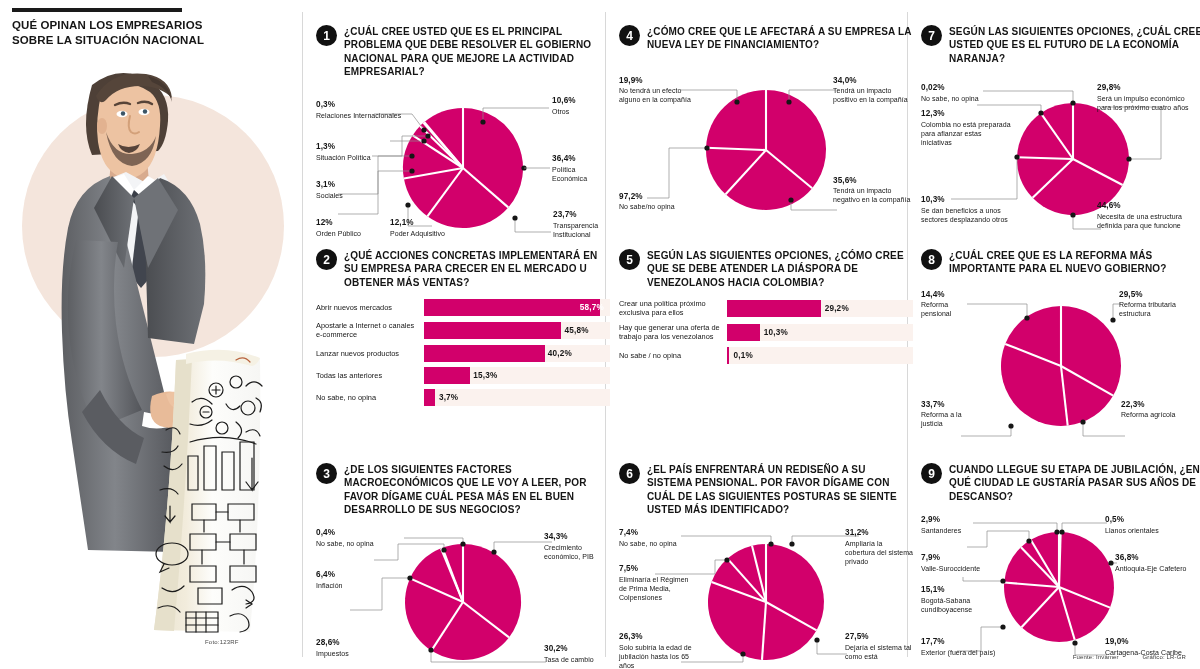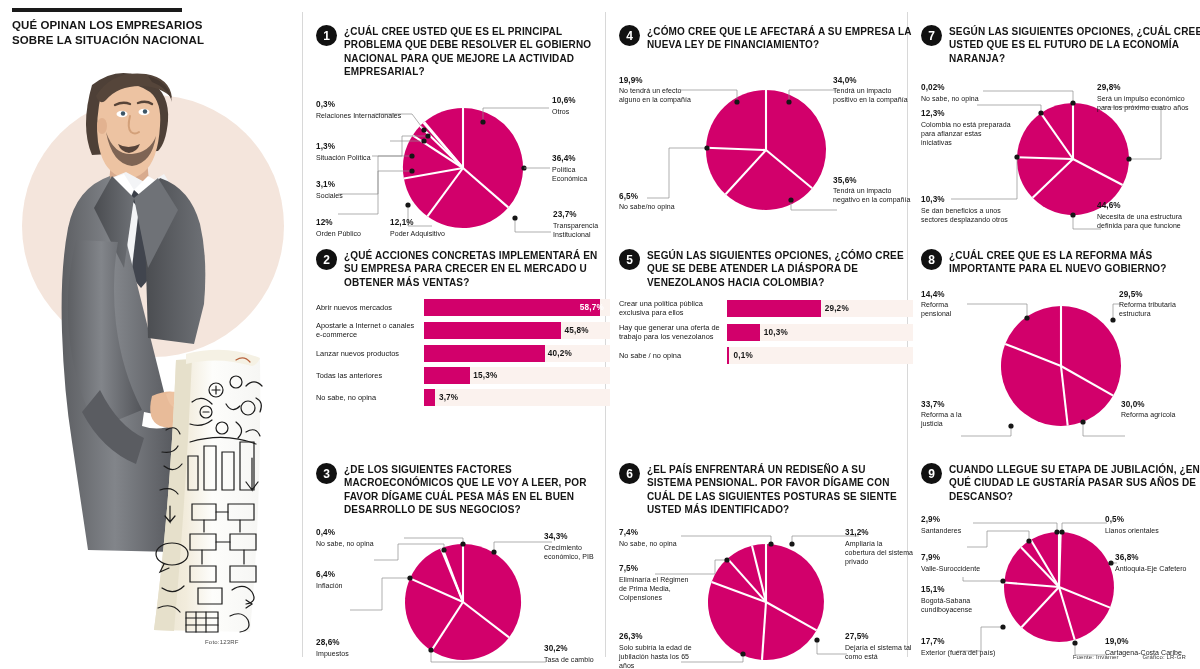--- a/index.html
+++ b/index.html
@@ -463,38 +463,38 @@
       </svg>
       <div class="lbl r" style="left:214px; top:4px; width:80px;">
         <span class="pct">34,0%</span>
         <span class="nm">Tendrá un impacto positivo en la compañía</span>
       </div>
       <div class="lbl l" style="left:0px; top:4px; width:80px;">
         <span class="pct">19,9%</span>
         <span class="nm">No tendrá un efecto alguno en la compañía</span>
       </div>
       <div class="lbl l" style="left:0px; top:120px; width:78px;">
-        <span class="pct">6,5%</span>
+        <span class="pct">97,2%</span>
         <span class="nm">No sabe/no opina</span>
       </div>
       <div class="lbl r" style="left:214px; top:104px; width:80px;">
         <span class="pct">35,6%</span>
         <span class="nm">Tendrá un impacto negativo en la compañía</span>
       </div>
     </div>
   </div>
 
   <div class="panel" style="left:619px; top:248px;">
     <div class="panel-head">
       <div class="badge">5</div>
       <div class="q-title">SEGÚN LAS SIGUIENTES OPCIONES, ¿CÓMO CREE QUE SE DEBE ATENDER LA DIÁSPORA DE VENEZOLANOS HACIA COLOMBIA?</div>
     </div>
     <div class="bars">
       <div class="bar-row">
-        <div class="bar-label">Crear una política pública exclusiva para ellos</div>
+        <div class="bar-label">Crear una política próximo exclusiva para ellos</div>
         <div class="bar-track">
           <div class="bar-fill" style="width:50.3%;"></div>
           <div class="bar-val outside" style="left:52.5%;">29,2%</div>
         </div>
       </div>
       <div class="bar-row">
         <div class="bar-label">Hay que generar una oferta de trabajo para los venezolanos</div>
         <div class="bar-track">
           <div class="bar-fill" style="width:17.8%;"></div>
           <div class="bar-val outside" style="left:19.8%;">10,3%</div>
@@ -681,21 +681,21 @@
       </div>
       <div class="lbl r" style="left:198px; top:0px; width:81px;">
         <span class="pct">29,5%</span>
         <span class="nm">Reforma tributaria estructura</span>
       </div>
       <div class="lbl l" style="left:0px; top:110px; width:60px;">
         <span class="pct">33,7%</span>
         <span class="nm">Reforma a la justicia</span>
       </div>
       <div class="lbl r" style="left:200px; top:110px; width:79px;">
-        <span class="pct">30,0%</span>
+        <span class="pct">22,3%</span>
         <span class="nm">Reforma agrícola</span>
       </div>
     </div>
   </div>
 
   <div class="panel" style="left:921px; top:462px;">
     <div class="panel-head">
       <div class="badge">9</div>
       <div class="q-title">CUANDO LLEGUE SU ETAPA DE JUBILACIÓN, ¿EN QUÉ CIUDAD LE GUSTARÍA PASAR SUS AÑOS DE DESCANSO?</div>
     </div>

